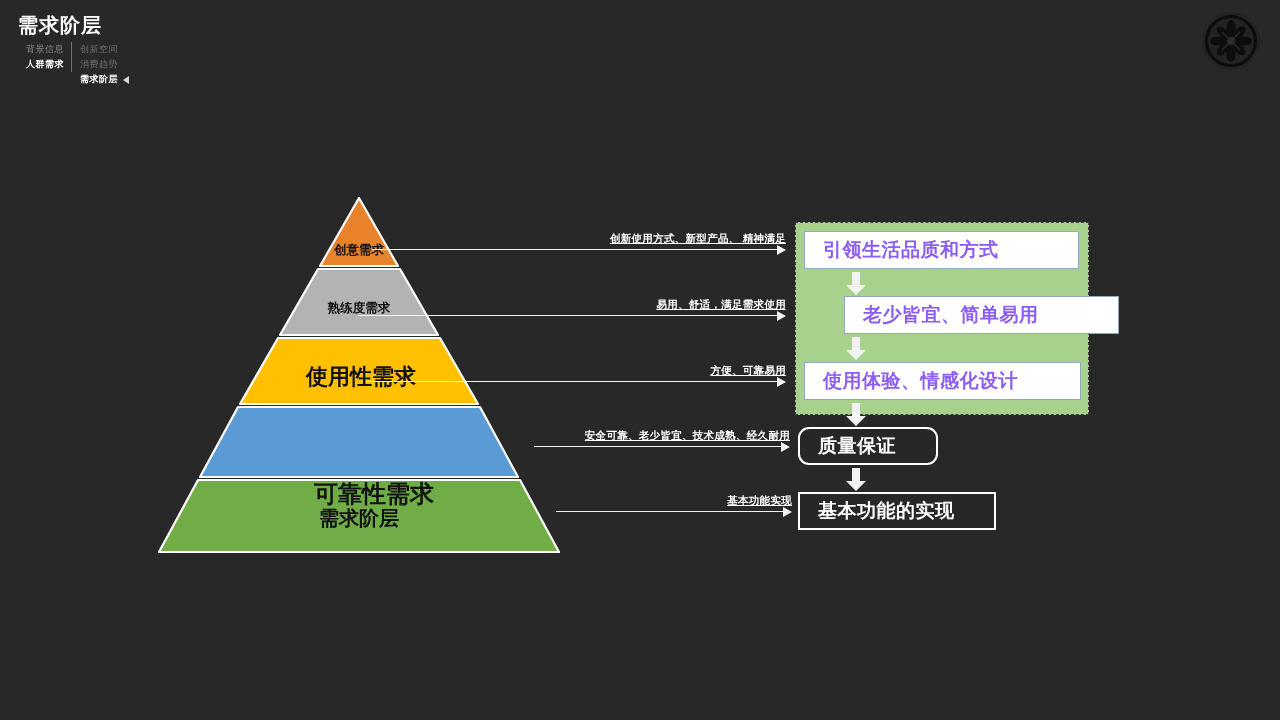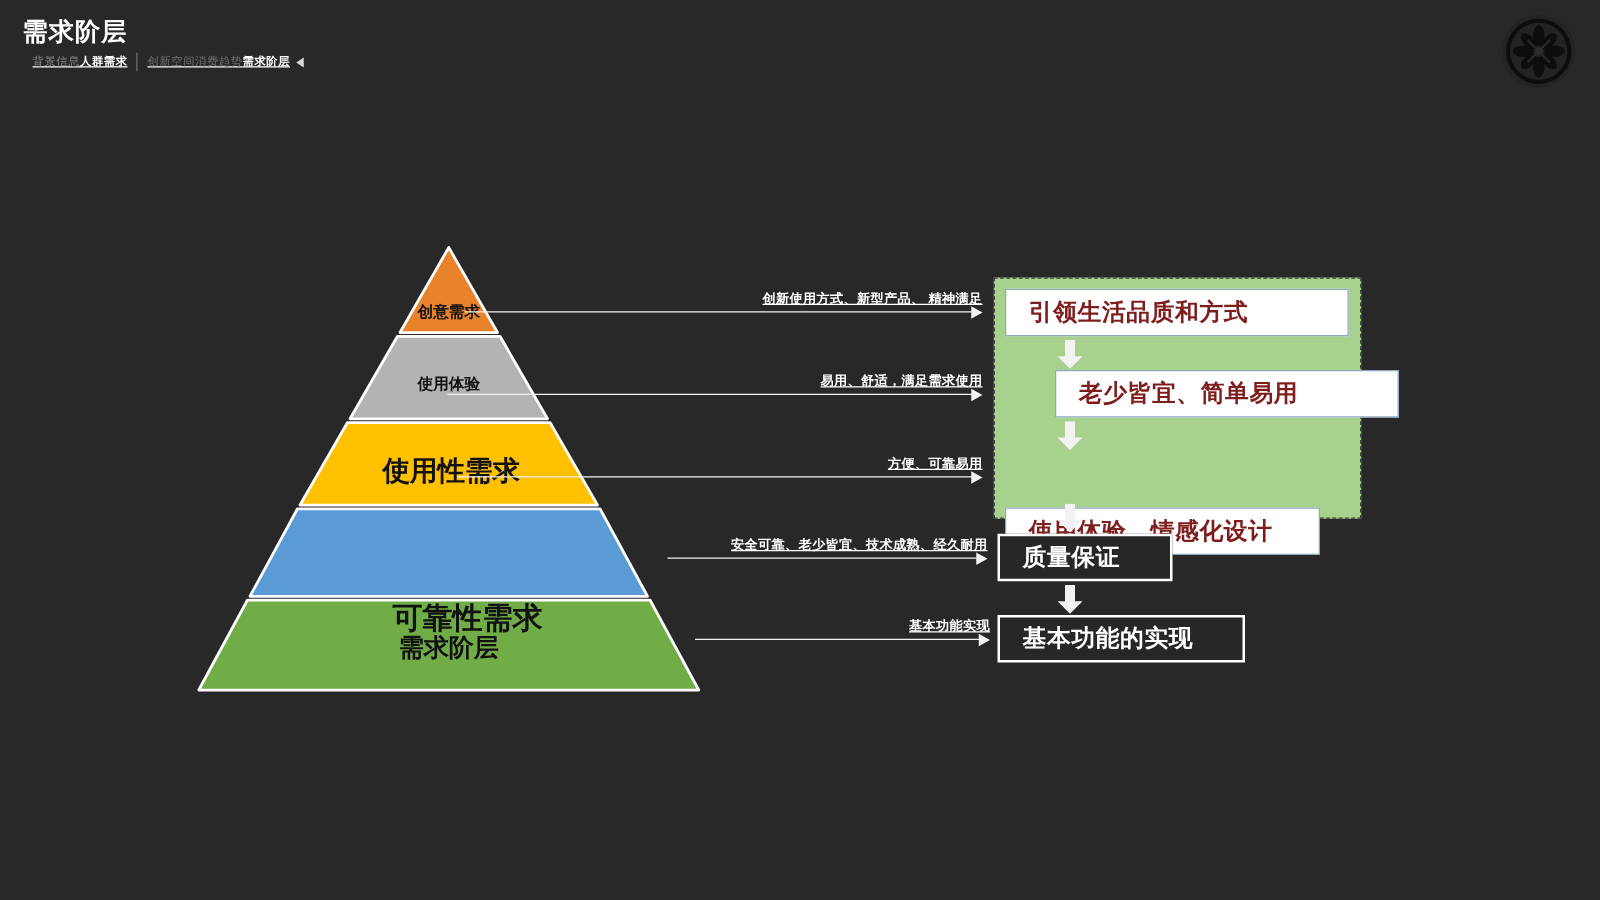--- a/index.html
+++ b/index.html
@@ -30,22 +30,21 @@
   }
   #breadcrumb {
     position: absolute;
     left: 26px;
     top: 42px;
     display: flex;
     align-items: flex-start;
   }
   .crumb-col {
     display: flex;
-    flex-direction: row;
-    text-decoration: underline;
+    flex-direction: column;
   }
   .crumb-col.left {
     align-items: flex-end;
     padding-right: 7px;
     border-right: 1px solid #6e6e6e;
   }
   .crumb-col.right {
     align-items: flex-start;
     padding-left: 8px;
   }
@@ -144,21 +143,21 @@
     position: absolute;
     box-sizing: border-box;
     display: flex;
     align-items: center;
     padding-left: 18px;
     white-space: nowrap;
   }
   .out-box.light {
     background: #ffffff;
     border: 1.6px solid #8faabe;
-    color: #7f1d1d;
+    color: #8b5cf6;
   }
   .out-box.dark {
     background: #272727;
     border: 2px solid #ffffff;
     color: #ffffff;
   }
   .out-box .txt {
     font-size: 19px;
     font-weight: bold;
     letter-spacing: .5px;
@@ -224,21 +223,21 @@
       <polygon points="180,73 262,73 300,139 142,139" fill="#B3B3B3" stroke="#ffffff" stroke-width="2.2" stroke-linejoin="round"></polygon>
 
       <polygon points="140,142 302,142 340,208 102,208" fill="#FFC000" stroke="#ffffff" stroke-width="2.2" stroke-linejoin="round"></polygon>
 
       <polygon points="100,211 342,211 380,281 62,281" fill="#5B9BD5" stroke="#ffffff" stroke-width="2.2" stroke-linejoin="round"></polygon>
 
       <polygon points="60,284 382,284 421,356 21,356" fill="#70AD47" stroke="#ffffff" stroke-width="2.2" stroke-linejoin="round"></polygon>
     </svg>
 
     <div class="tier-label" style="left:221px; top:54px;  font-size:12.5px;">创意需求</div>
-    <div class="tier-label" style="left:221px; top:112px; font-size:12.5px;">使用体验</div>
+    <div class="tier-label" style="left:221px; top:112px; font-size:12.5px;">熟练度需求</div>
     <div class="tier-label" style="left:223px; top:181px; font-size:22px;">使用性需求</div>
     <div class="tier-label" style="left:236px; top:252px; font-size:24px;margin-top:46px;">可靠性需求</div>
     <div class="tier-label" style="left:221px; top:322px; font-size:20px;">需求阶层</div>
   </div>
 
   <div class="connector" style="left:372px; top:243px; width:416px;">
     <div class="conn-line" style="width:407px;"></div>
     <div class="conn-head" style="left:405px;"></div>
     <div class="conn-label">创新使用方式、新型产品、 精神满足</div>
   </div>
@@ -278,29 +277,29 @@
   </svg>
 
   <div class="out-box light" style="left:844px; top:296px; width:275px; height:38px;">
     <span class="txt">老少皆宜、简单易用</span>
   </div>
 
   <svg class="down-arrow" style="left:845px; top:337px; height:24px;" viewBox="0 0 22 24" aria-hidden="true">
     <polygon points="7,0 15,0 15,13 21,13 11,23 1,13 7,13" fill="#f2f2f2"></polygon>
   </svg>
 
-  <div class="out-box light" style="left:804px; top:362px; width:252px; height:38px;margin-top:44px;">
+  <div class="out-box light" style="left:804px; top:362px; width:277px; height:38px;">
     <span class="txt">使用体验、情感化设计</span>
   </div>
 
   <svg class="down-arrow" style="left:845px; top:403px; height:24px;" viewBox="0 0 22 24" aria-hidden="true">
     <polygon points="7,0 15,0 15,13 21,13 11,23 1,13 7,13" fill="#f2f2f2"></polygon>
   </svg>
 
-  <div class="out-box dark" style="left:798px; top:427px; width:140px; height:38px;">
+  <div class="out-box dark" style="left:798px; top:427px; width:140px; height:38px;border-radius:11px;">
     <span class="txt">质量保证</span>
   </div>
 
   <svg class="down-arrow" style="left:845px; top:468px; height:24px;" viewBox="0 0 22 24" aria-hidden="true">
     <polygon points="7,0 15,0 15,13 21,13 11,23 1,13 7,13" fill="#f2f2f2"></polygon>
   </svg>
 
   <div class="out-box dark" style="left:798px; top:492px; width:198px; height:38px;">
     <span class="txt">基本功能的实现</span>
   </div>

